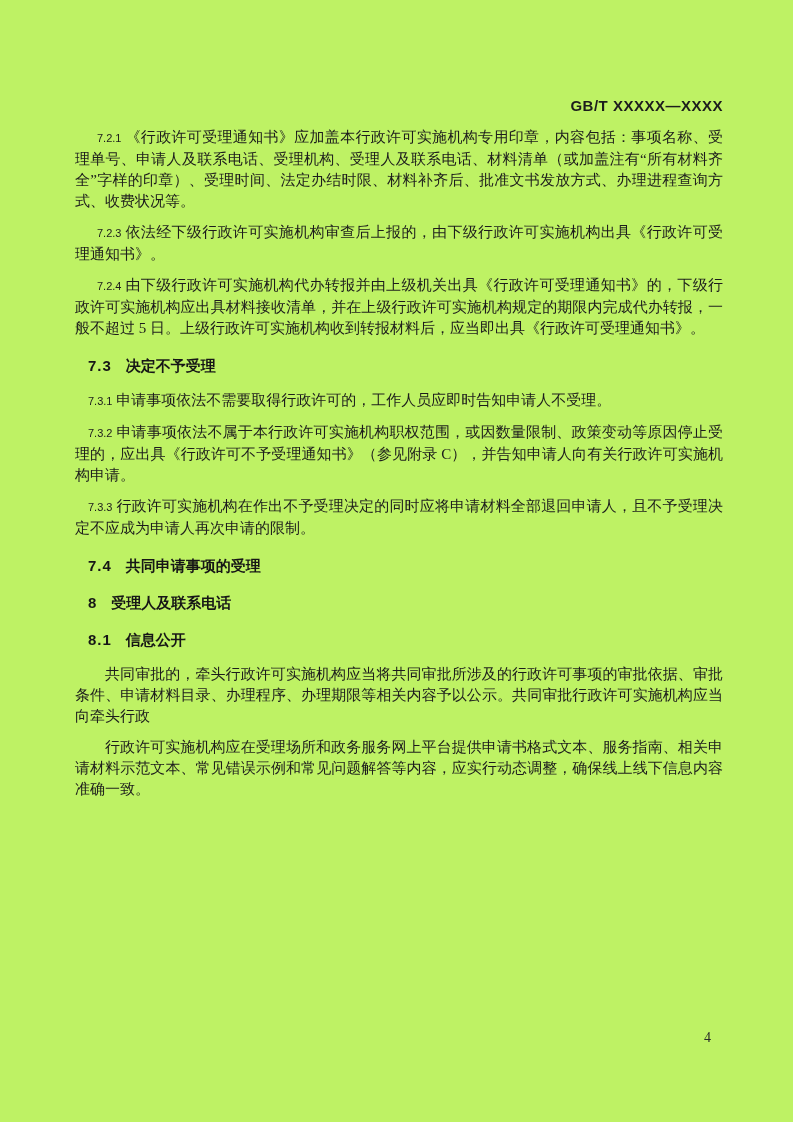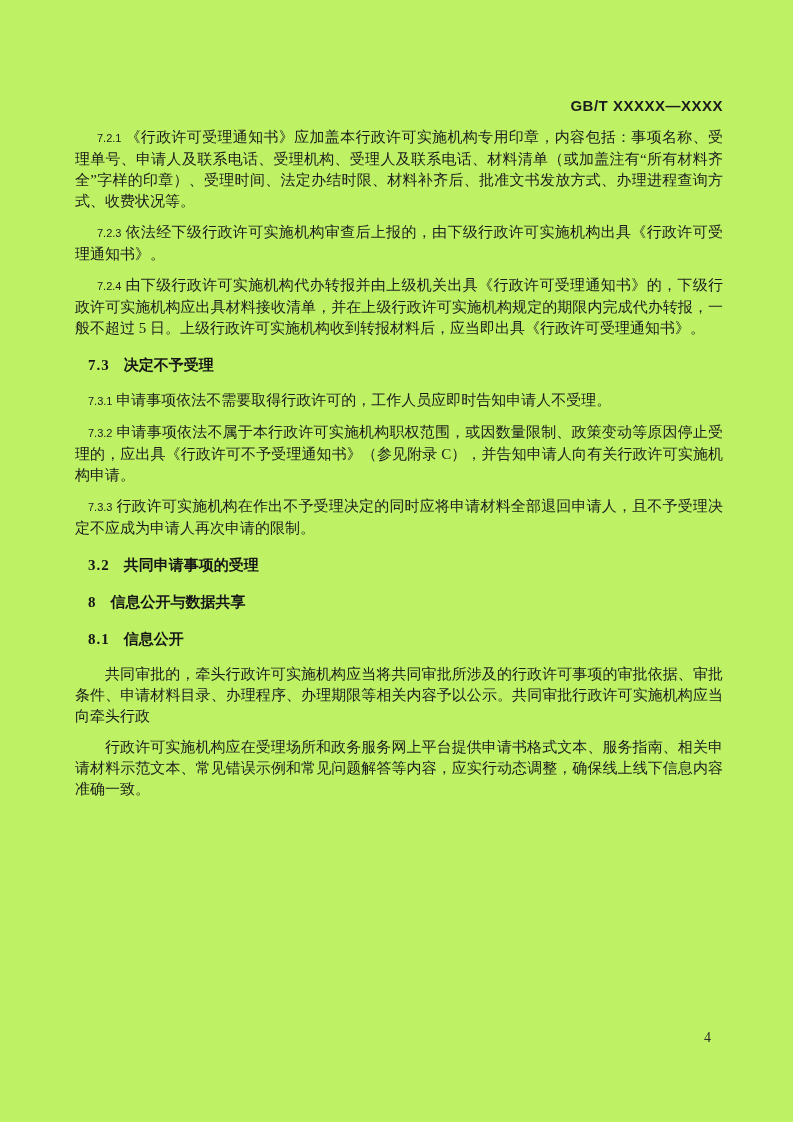--- a/index.html
+++ b/index.html
@@ -40,21 +40,21 @@
   }
   p.c2 { text-indent: 22px; }   
   p.c1 { text-indent: 13px; }   
   p.plain { text-indent: 30px; }
   .clause-num {
     font-family: "Liberation Sans", sans-serif;
     font-size: 11px;
   }
   h2.heading {
     margin: 16px 0 14px 13px;
-    font-family: Liberation Serif, serif;
+    font-family: Liberation Sans, sans-serif;
     font-weight: bold;
     font-size: 15px;
     line-height: 21px;
     color: #161616;
   }
   h2.heading .h-num {
     font-weight: bold;
     margin-right: 14px;
     letter-spacing: 1px;
   }
@@ -74,21 +74,21 @@
   <div class="doc-code">GB/T XXXXX—XXXX</div>
 
   <div class="content" id="doc-content">
       <p class="para c2"><span class="clause-num">7.2.1</span> <span>《行政许可受理通知书》应加盖本行政许可实施机构专用印章，内容包括：事项名称、受理单号、申请人及联系电话、受理机构、受理人及联系电话、材料清单（或加盖注有“所有材料齐全”字样的印章）、受理时间、法定办结时限、材料补齐后、批准文书发放方式、办理进程查询方式、收费状况等。</span></p>
       <p class="para c2"><span class="clause-num">7.2.3</span> <span>依法经下级行政许可实施机构审查后上报的，由下级行政许可实施机构出具《行政许可受理通知书》。</span></p>
       <p class="para c2"><span class="clause-num">7.2.4</span> <span>由下级行政许可实施机构代办转报并由上级机关出具《行政许可受理通知书》的，下级行政许可实施机构应出具材料接收清单，并在上级行政许可实施机构规定的期限内完成代办转报，一般不超过 5 日。上级行政许可实施机构收到转报材料后，应当即出具《行政许可受理通知书》。</span></p>
       <h2 class="heading"><span class="h-num">7.3</span><span>决定不予受理</span></h2>
       <p class="para c1"><span class="clause-num">7.3.1</span> <span>申请事项依法不需要取得行政许可的，工作人员应即时告知申请人不受理。</span></p>
       <p class="para c1"><span class="clause-num">7.3.2</span> <span>申请事项依法不属于本行政许可实施机构职权范围，或因数量限制、政策变动等原因停止受理的，应出具《行政许可不予受理通知书》（参见附录 C），并告知申请人向有关行政许可实施机构申请。</span></p>
       <p class="para c1"><span class="clause-num">7.3.3</span> <span>行政许可实施机构在作出不予受理决定的同时应将申请材料全部退回申请人，且不予受理决定不应成为申请人再次申请的限制。</span></p>
-      <h2 class="heading"><span class="h-num">3.2</span><span>共同申请事项的受理</span></h2>
-      <h2 class="heading"><span class="h-num">8</span><span>信息公开与数据共享</span></h2>
+      <h2 class="heading"><span class="h-num">7.4</span><span>共同申请事项的受理</span></h2>
+      <h2 class="heading"><span class="h-num">8</span><span>受理人及联系电话</span></h2>
       <h2 class="heading"><span class="h-num">8.1</span><span>信息公开</span></h2>
       <p class="para plain"><span>共同审批的，牵头行政许可实施机构应当将共同审批所涉及的行政许可事项的审批依据、审批条件、申请材料目录、办理程序、办理期限等相关内容予以公示。共同审批行政许可实施机构应当向牵头行政</span></p>
       <p class="para plain"><span>行政许可实施机构应在受理场所和政务服务网上平台提供申请书格式文本、服务指南、相关申请材料示范文本、常见错误示例和常见问题解答等内容，应实行动态调整，确保线上线下信息内容准确一致。</span></p>
     </div>
 
   <div class="page-number">4</div>
 </div>
 
 </body></html>

